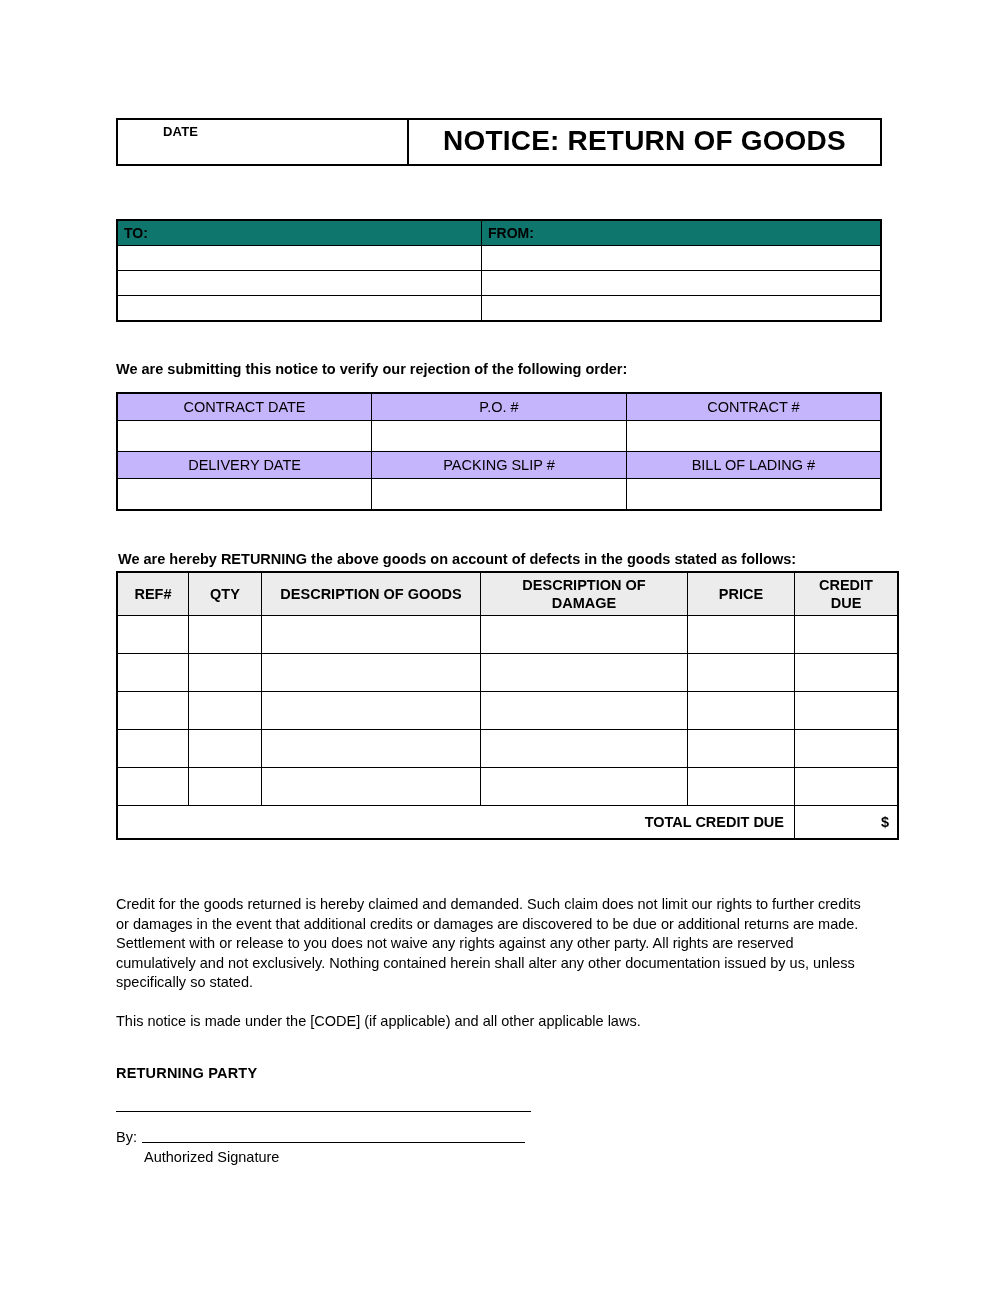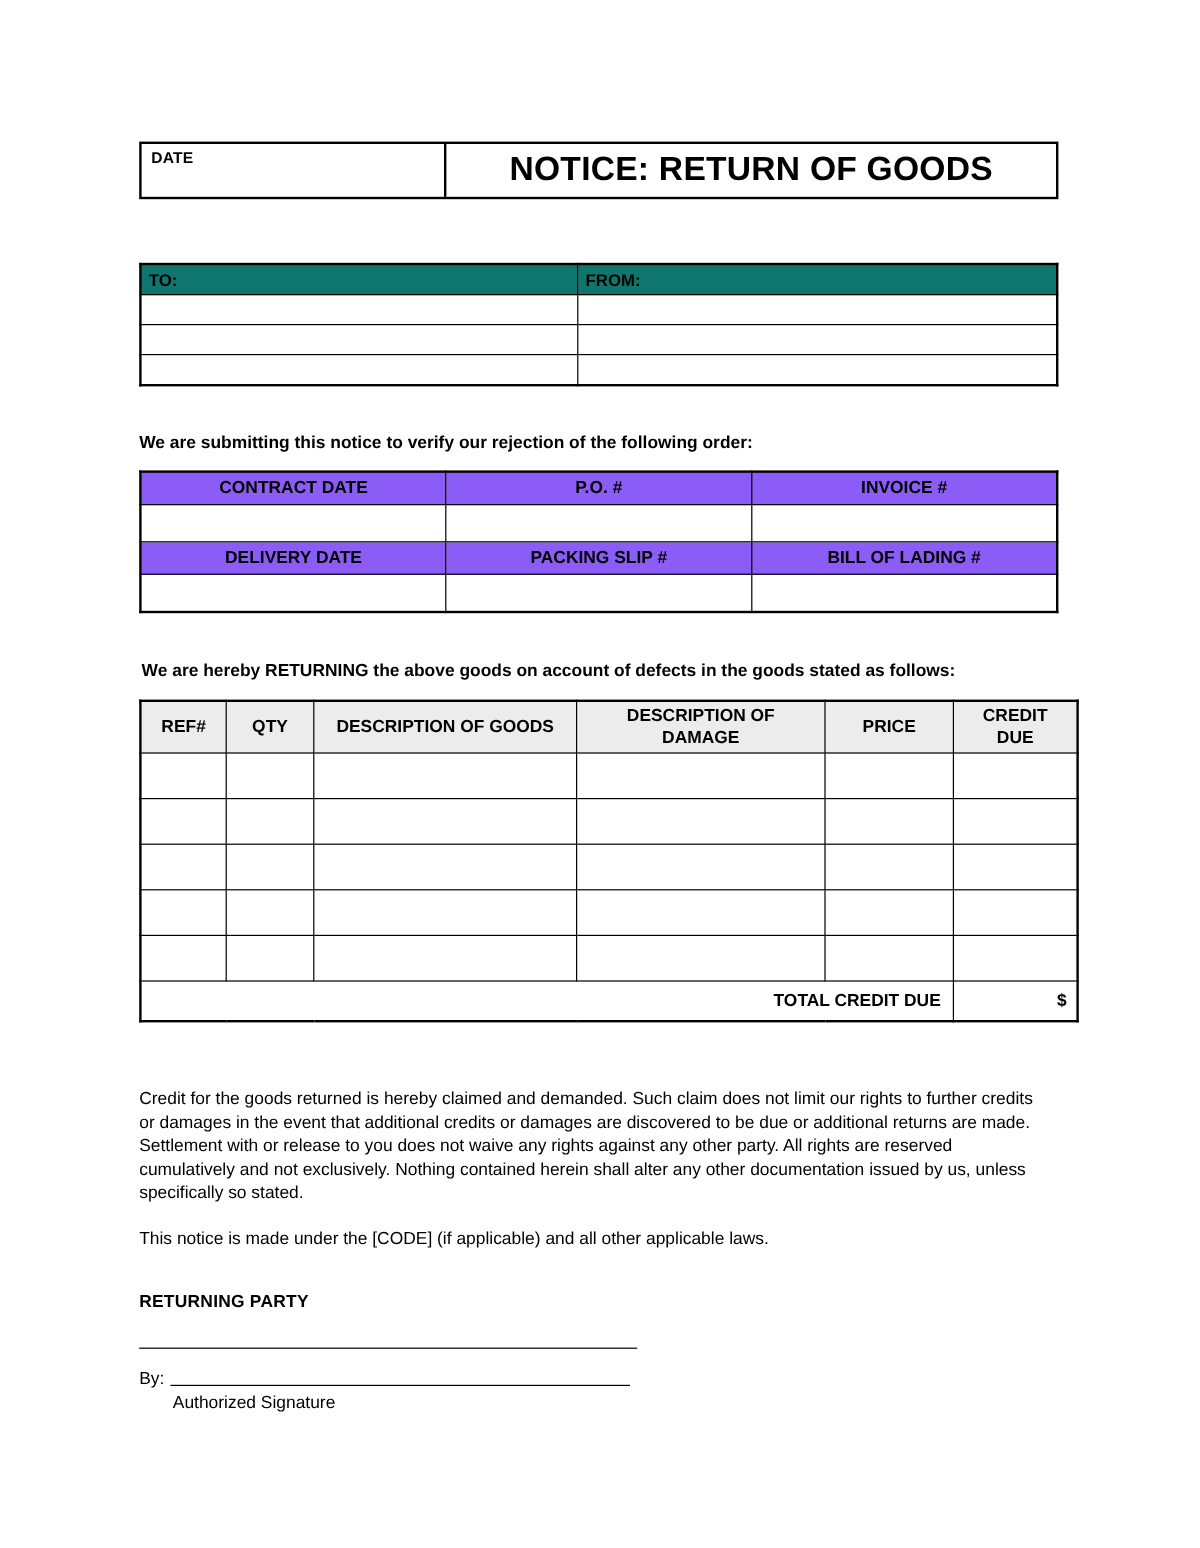--- a/index.html
+++ b/index.html
@@ -36,20 +36,21 @@
     box-sizing: border-box;
   }
   .title-date {
     width: 254px;
     box-sizing: border-box;
     border-right: 2px solid #000;
     padding: 4px 0 0 8px;
     font-size: 13px;
     font-weight: bold;
     letter-spacing: 0.2px;
+    margin-left: 37px;
   }
   .title-main {
     flex: 1;
     display: flex;
     align-items: center;
     justify-content: center;
     font-size: 28px;
     font-weight: bold;
     letter-spacing: 0.2px;
     padding-bottom: 2px;
@@ -98,28 +99,28 @@
     table-layout: fixed;
   }
   .order td {
     border: 1px solid #000;
     height: 24px;
     font-size: 14.5px;
     text-align: center;
     vertical-align: middle;
   }
   .order td.hdr {
-    background: #8b5cf6;
-    font-weight: bold;
+    background: #c4b5fd;
+    font-weight: normal;
   }
   .order td.blank { height: 28px; }
 
   
   .items {
-    margin-top: 16px;
+    margin-top: 4px;
     border: 2px solid #000;
     border-collapse: collapse;
     width: 766px;
     table-layout: fixed;
   }
   .items td {
     border: 1px solid #000;
     font-size: 14.5px;
     text-align: center;
     vertical-align: middle;
@@ -223,21 +224,21 @@
     </tbody>
       </table>
 
     <div class="lead">We are submitting this notice to verify our rejection of the following order:</div>
 
     <table class="order">
       <tbody>
           <tr>
         <td class="hdr">CONTRACT DATE</td>
         <td class="hdr">P.O. #</td>
-        <td class="hdr">INVOICE #</td>
+        <td class="hdr">CONTRACT #</td>
       </tr>
       <tr>
         <td class="blank"></td>
         <td class="blank"></td>
         <td class="blank"></td>
       </tr>
       <tr>
         <td class="hdr">DELIVERY DATE</td>
         <td class="hdr">PACKING SLIP #</td>
         <td class="hdr">BILL OF LADING #</td>

